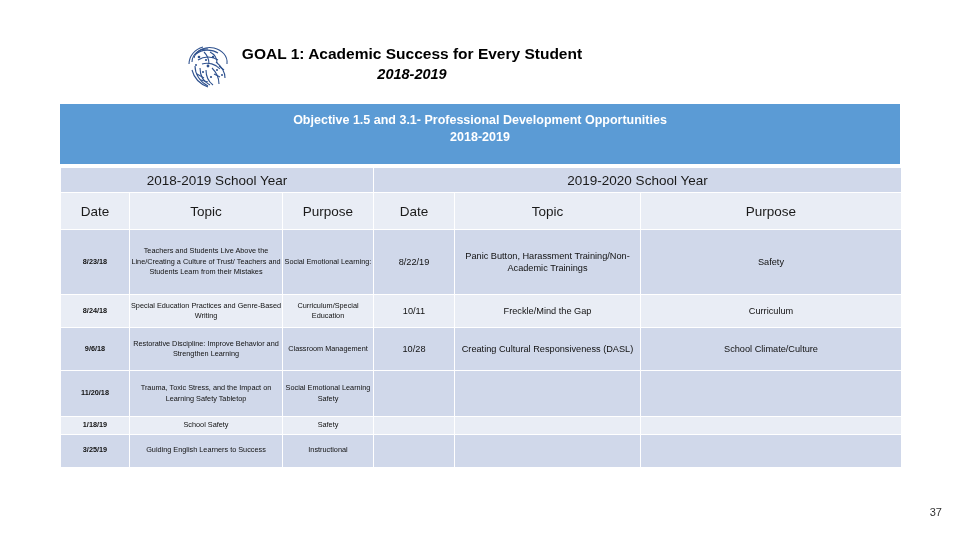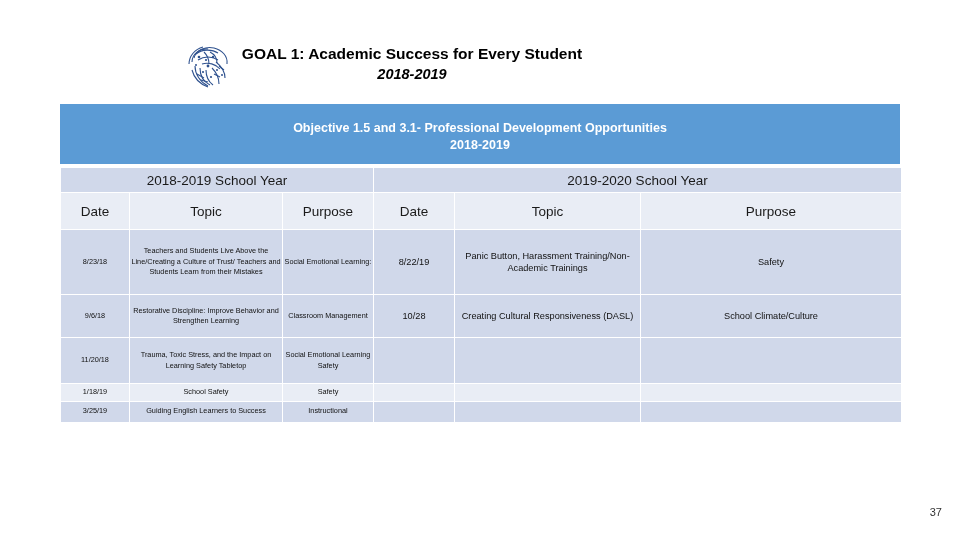--- a/index.html
+++ b/index.html
@@ -53,21 +53,21 @@
   
   .banner {
     position: absolute;
     left: 60px;
     top: 104px;
     width: 840px;
     height: 60px;
     background: #5B9BD5;
     color: #ffffff;
     text-align: center;
-    padding-top: 16px;
+    padding-top: 8px;
     box-sizing: border-box;
   }
   .banner-line1 {
     font-size: 12.5px;
     font-weight: bold;
     line-height: 17px;
   }
   .banner-line2 {
     font-size: 12.5px;
     font-weight: bold;
@@ -108,35 +108,36 @@
 
   tr.dark td { background: #D0D8EA; }
   tr.light td { background: #E9EDF5; }
 
   tr.data td {
     font-size: 7.3px;
     line-height: 10.5px;
   }
   tr.data td.date-cell {
     font-size: 7.3px;
+    font-weight: bold;
   }
   tr.data td.big {
     font-size: 9.2px;
     line-height: 12px;
   }
   td.empty { font-size: 0; }
 
   
   .r1 td { height: 64px; }
   .r2 td { height: 32px; }
   .r3 td { height: 42px; }
   .r4 td { height: 40px; }
   .r5 td { height: 45px; }
   .r6 td { height: 14px; }
-  .r7 td { height: 20px; }
+  .r7 td { height: 32px; }
 
   
   .page-num {
     position: absolute;
     right: 18px;
     bottom: 22px;
     font-size: 11px;
     color: #333333;
   }
 </style>
@@ -213,20 +214,28 @@
 
     <tr class="data dark r1">
       <td class="date-cell">8/23/18</td>
       <td>Teachers and Students Live Above the Line/Creating a Culture of Trust/ Teachers and Students Learn from their Mistakes</td>
       <td>Social Emotional Learning:</td>
       <td class="big">8/22/19</td>
       <td class="big">Panic Button, Harassment Training/Non-Academic Trainings</td>
       <td class="big">Safety</td>
     </tr>
 
+    <tr class="data light r2">
+      <td class="date-cell">8/24/18</td>
+      <td>Special Education Practices and Genre-Based Writing</td>
+      <td>Curriculum/Special Education</td>
+      <td class="big">10/11</td>
+      <td class="big">Freckle/Mind the Gap</td>
+      <td class="big">Curriculum</td>
+    </tr>
 
     <tr class="data dark r3">
       <td class="date-cell">9/6/18</td>
       <td>Restorative Discipline: Improve Behavior and Strengthen Learning</td>
       <td>Classroom Management</td>
       <td class="big">10/28</td>
       <td class="big">Creating Cultural Responsiveness (DASL)</td>
       <td class="big">School Climate/Culture</td>
     </tr>
 

